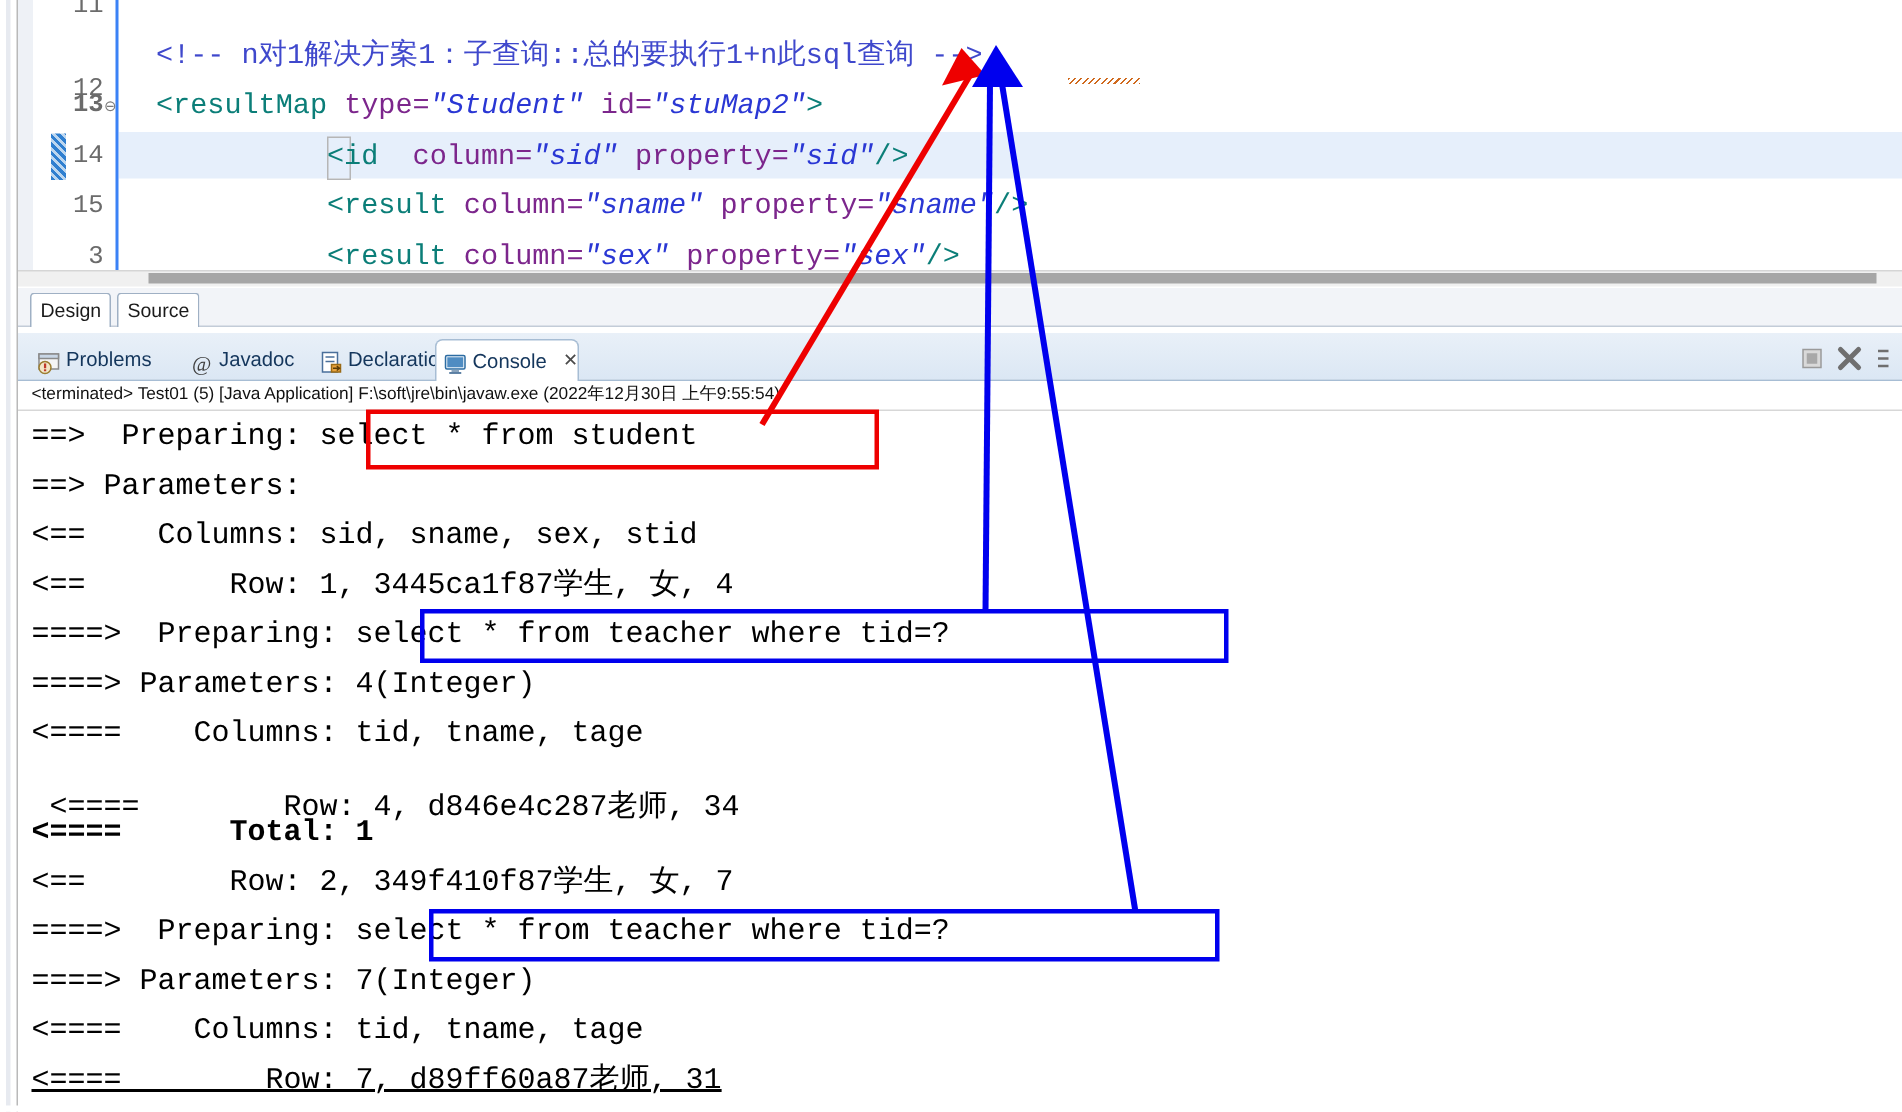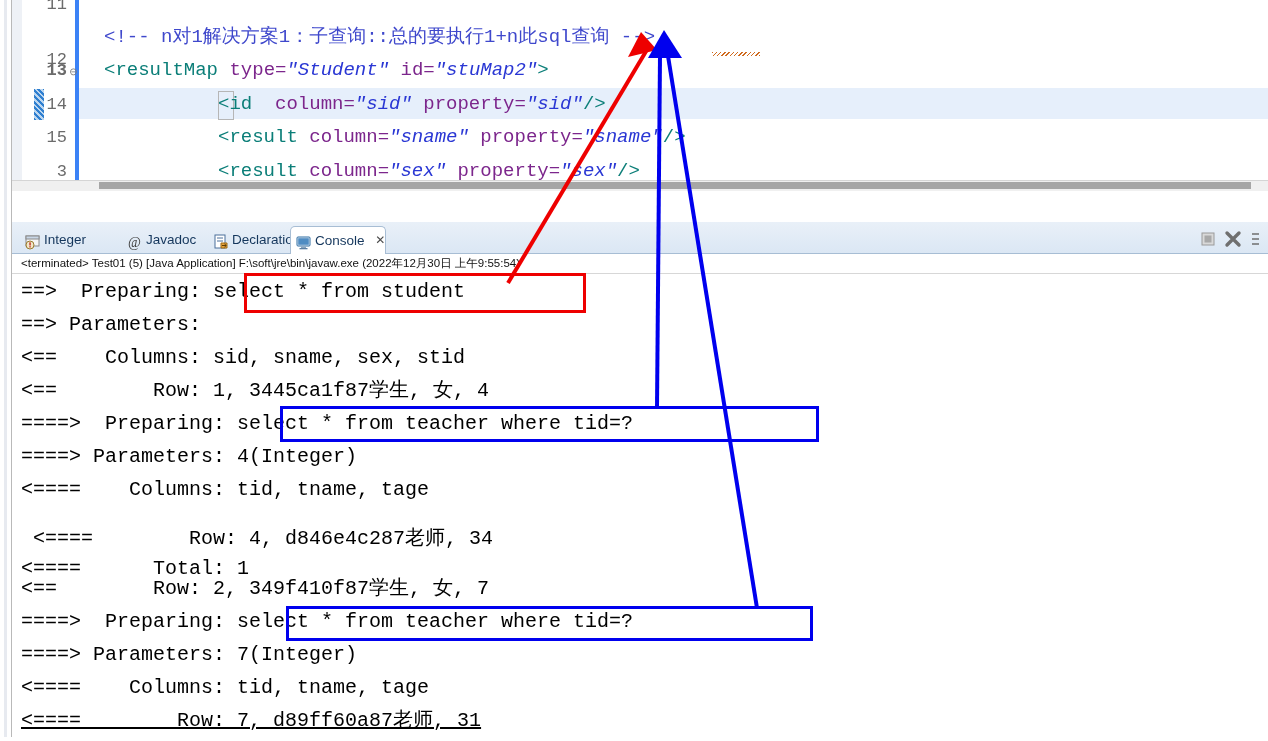--- a/index.html
+++ b/index.html
@@ -36,21 +36,21 @@
   .editor {
     position: absolute; left: 12px; top: 0;
     width: 1256px; height: 190px;
     background: #ffffff;
     overflow: hidden;
   }
   .gutter {
     position: absolute; left: 0; top: 0;
     width: 67px; height: 190px;
     background: #ffffff;
-    border-right: 4px solid #3b82f6;
+    border-right: 2px solid #3b82f6;
     box-sizing: border-box;
   }
   .gutter-marker-col {
     position: absolute; left: 0; top: 0;
     width: 10px; height: 190px;
     background: #eef1f6;
   }
   .linenum {
     position: absolute;
     right: 8px;
@@ -298,34 +298,38 @@
     <div class="code-line" style="top:88px; left:206px;"><span class="tok-tag">&lt;id</span><span class="tok-attr">  column=</span><span class="tok-val">"sid"</span><span class="tok-attr"> property=</span><span class="tok-val">"sid"</span><span class="tok-tag">/&gt;</span></div>
 
     <div class="code-line" style="top:121px; left:206px;"><span class="tok-tag">&lt;result</span><span class="tok-attr"> column=</span><span class="tok-val">"sname"</span><span class="tok-attr"> property=</span><span class="tok-val">"sname"</span><span class="tok-tag">/&gt;</span></div>
 
     <div class="code-line" style="top:155px; left:206px;"><span class="tok-tag">&lt;result</span><span class="tok-attr"> column=</span><span class="tok-val">"sex"</span><span class="tok-attr"> property=</span><span class="tok-val">"sex"</span><span class="tok-tag">/&gt;</span></div>
   </div>
 
   <div class="hscroll-track"></div>
   <div class="hscroll-thumb"></div>
 
+  <div class="ds-bar">
+    <div class="ds-tab" id="ds-design">Design</div>
+    <div class="ds-tab" id="ds-source">Source</div>
+  </div>
 
   <div class="view-tabbar">
 
     <div class="view-tab" style="left:8px; width:96px;">
       <span class="tab-ico">
         <svg width="16" height="16" viewBox="0 0 16 16">
           <rect x="1" y="2" width="13" height="10" fill="#f5f5f5" stroke="#8a8a8a"></rect>
           <rect x="1" y="2" width="13" height="3" fill="#c8d6e6" stroke="#8a8a8a"></rect>
           <circle cx="5" cy="11" r="4" fill="#f2e6c8" stroke="#9b7d30"></circle>
           <rect x="4.3" y="8.3" width="1.5" height="3.2" fill="#c0392b"></rect>
           <rect x="4.3" y="12.2" width="1.5" height="1.3" fill="#c0392b"></rect>
         </svg>
       </span>
-      <span>Integer</span>
+      <span>Problems</span>
     </div>
 
     <div class="view-tab" style="left:110px; width:86px;">
       <span class="tab-ico">
         <svg width="16" height="16" viewBox="0 0 16 16">
           <text x="1" y="13" font-family="Liberation Serif, serif" font-size="14" fill="#404040">@</text>
         </svg>
       </span>
       <span>Javadoc</span>
     </div>
@@ -381,21 +385,21 @@
     <div class="console-sep"></div>
 
     <div class="cline" style="top:21px;">==&gt;  Preparing: select * from student</div>
     <div class="cline" style="top:54px;">==&gt; Parameters: </div>
     <div class="cline" style="top:87px;">&lt;==    Columns: sid, sname, sex, stid</div>
     <div class="cline" style="top:120px;">&lt;==        Row: 1, 3445ca1f87学生, 女, 4</div>
     <div class="cline" style="top:153px;">====&gt;  Preparing: select * from teacher where tid=?</div>
     <div class="cline" style="top:186px;">====&gt; Parameters: 4(Integer)</div>
     <div class="cline" style="top:219px;">&lt;====    Columns: tid, tname, tage</div>
     <div class="cline" style="top:268px;margin-left:12px;">&lt;====        Row: 4, d846e4c287老师, 34</div>
-    <div class="cline" style="top:298px;">&lt;====      Total: 1</div>
+    <div class="cline" style="top:285px;font-weight:bold;">&lt;====      Total: 1</div>
     <div class="cline" style="top:318px;">&lt;==        Row: 2, 349f410f87学生, 女, 7</div>
     <div class="cline" style="top:351px;">====&gt;  Preparing: select * from teacher where tid=?</div>
     <div class="cline" style="top:384px;">====&gt; Parameters: 7(Integer)</div>
     <div class="cline" style="top:417px;">&lt;====    Columns: tid, tname, tage</div>
     <div class="cline" style="top:450px;text-decoration:underline;">&lt;====        Row: 7, d89ff60a87老师, 31</div>
   </div>
 
   <div class="annot-box box-red" style="left:244px; top:273px; width:342px; height:40px;"></div>
   <div class="annot-box box-blue" style="left:280px; top:406px; width:539px; height:36px;"></div>
   <div class="annot-box box-blue" style="left:286px; top:606px; width:527px; height:35px;"></div>

